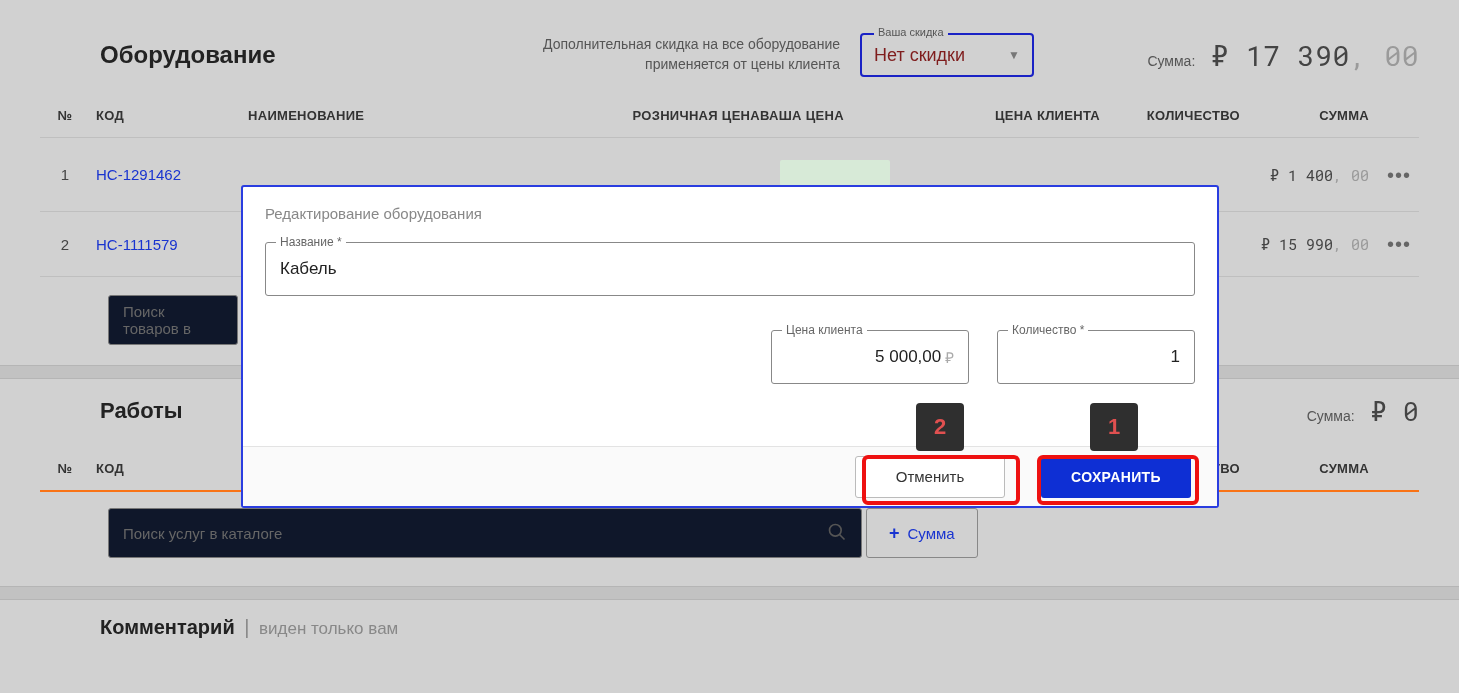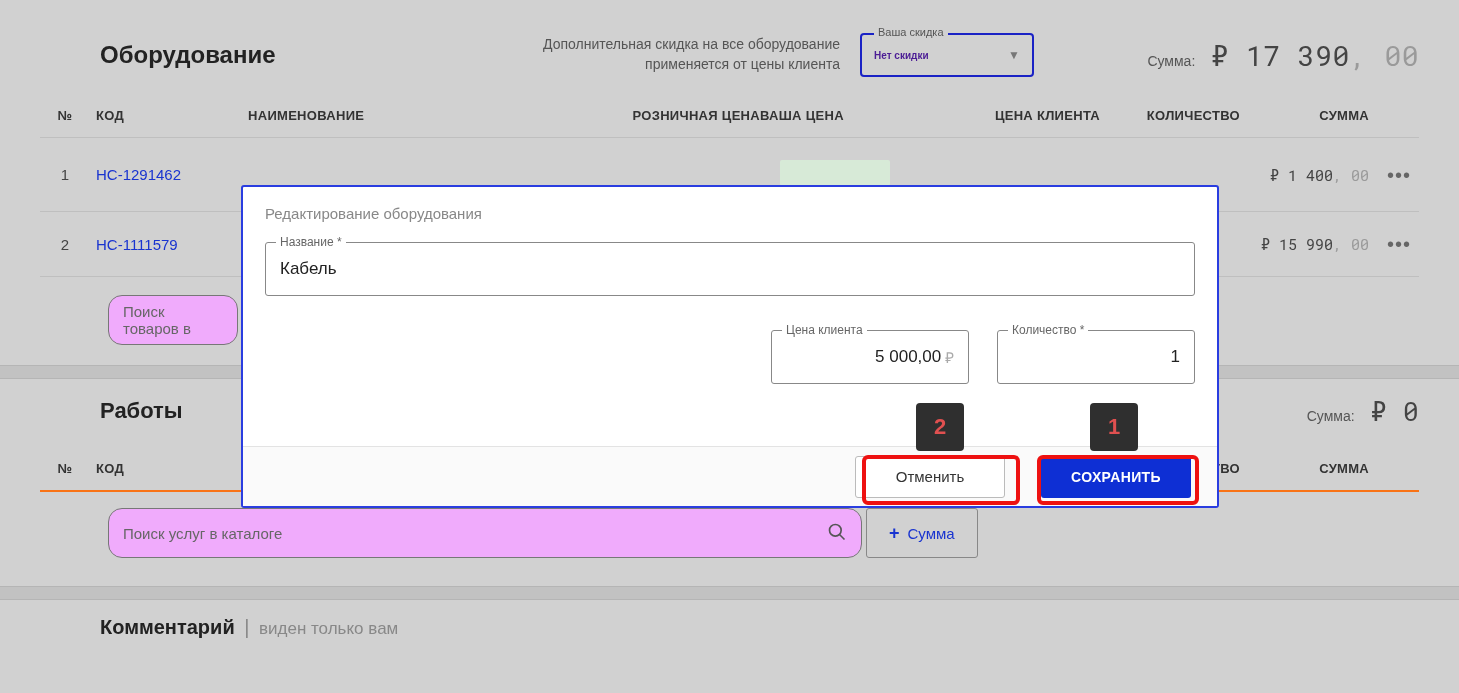--- a/index.html
+++ b/index.html
@@ -6,21 +6,21 @@
   html, body { width: 1459px; height: 693px; font-family: Arial, Helvetica, sans-serif; background: #d1d1d1; color: #333; overflow: hidden; }
 
   .page { position: relative; width: 100%; height: 100%; padding: 20px 40px 0 40px; }
 
   
   .sec-header { display: flex; align-items: center; min-height: 70px; padding: 6px 0; }
   .sec-title { font-size: 24px; font-weight: 700; color: #222; margin-left: 60px; width: 440px; }
   .disc-expl { font-size: 14px; color: #555; text-align: right; line-height: 1.4; margin-right: 20px; flex: 0 0 300px; }
   .select-wrap { position: relative; width: 174px; height: 44px; border: 2px solid #1a22c5; border-radius: 4px; display: flex; align-items: center; padding: 0 12px; background: #d1d1d1; justify-content: space-between; gap: 11px; }
   .select-label { position: absolute; top: -9px; left: 12px; font-size: 11px; color: #555; background: #d1d1d1; padding: 0 4px; }
-  .select-val { font-size: 10px; color: #4c1d95; font-weight: bold; }
+  .select-val { font-size: 18px; color: #7f1d1d; }
   .chev { color: #777; font-size: 12px; }
 
   .sum-block { margin-left: auto; display: flex; align-items: baseline; gap: 16px; }
   .sum-lbl { font-size: 14px; color: #555; }
   .sum-amount { font-family: 'Roboto Mono', 'Courier New', monospace; font-size: 28px; color: #444; letter-spacing: .5px; }
   .sum-amount .dec { color: #9a9a9a; }
 
   
   .tbl-head { display: flex; font-size: 13px; font-weight: 700; color: #333; letter-spacing: .3px; padding: 18px 0 14px 0; }
   .c-idx { width: 50px; text-align: center; }
@@ -37,21 +37,21 @@
   .tbl-row { display: flex; align-items: center; font-size: 15px; color: #444; padding: 22px 0; border-top: 1px solid #bfbfbf; }
   .tbl-row:first-of-type { border-top: 1px solid #bfbfbf; }
   .code-link { color: #1934d0; font-weight: 500; font-size: 15px; }
   .price-badge { display: inline-block; background: #d7ead7; width: 110px; height: 26px; border-radius: 2px; }
   .row-sum { font-family: 'Roboto Mono', 'Courier New', monospace; font-size: 15px; color: #444; }
   .row-sum .dec { color: #9a9a9a; }
   .kebab { color: #666; font-size: 20px; padding: 0 8px; cursor: pointer; line-height: 1; letter-spacing: 1px; }
 
   
   .search-row { display: flex; gap: 4px; padding: 16px 0 28px 68px; border-top: 2px solid #f97316; align-items: center; }
-  .search-input { display: flex; align-items: center; justify-content: space-between; width: 754px; height: 50px; border: 1px solid #777; border-radius: 14px; padding: 0 14px; color: #666; font-size: 15px; background: #f0abfc; }
+  .search-input { display: flex; align-items: center; justify-content: space-between; width: 754px; height: 50px; border: 1px solid #777; border-radius: 3px; padding: 0 14px; color: #666; font-size: 15px; background: #0f172a; }
   .search-ph { color: #666; }
   .mag { color: #555; }
   .btn-primary { height: 50px; background: #0e2fd4; color: #fff; font-size: 14px; font-weight: 700; letter-spacing: .5px; border: none; border-radius: 3px; padding: 0 28px; display: flex; align-items: center; justify-content: center; cursor: pointer; }
   .btn-outline { height: 50px; background: transparent; color: #1934d0; font-size: 15px; font-weight: 500; border: 1px solid #888; border-radius: 3px; padding: 0 22px; display: flex; align-items: center; gap: 8px; cursor: pointer; }
   .plus { color: #1934d0; font-size: 18px; font-weight: 700; }
 
   
   .eq-search { display:flex; padding: 18px 0 20px 68px; border-top: 1px solid #bfbfbf; }
   .eq-search .search-input { width: 754px; }
 

